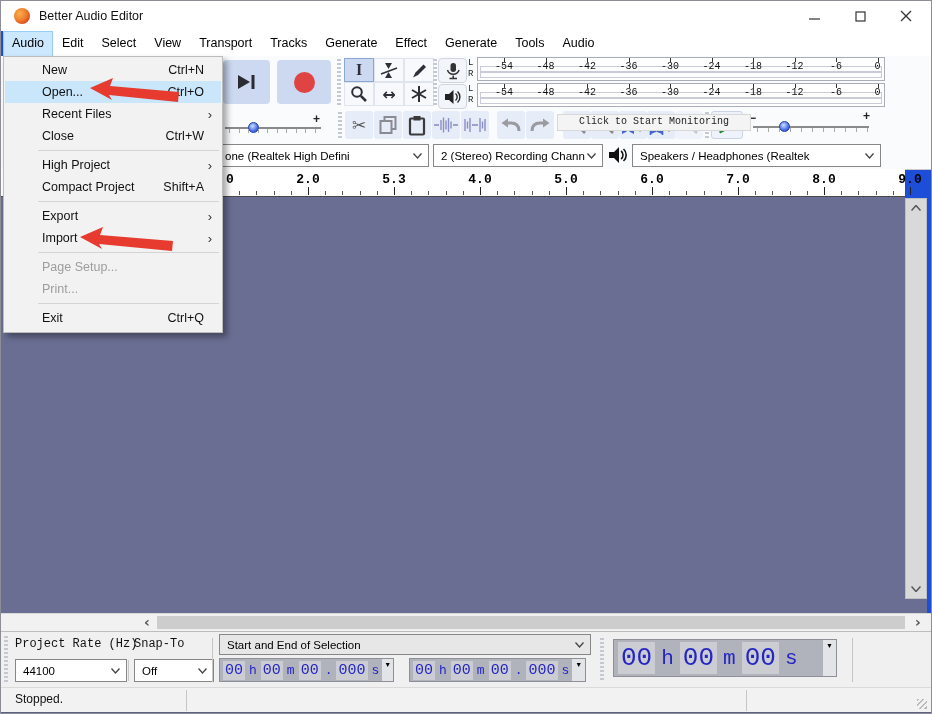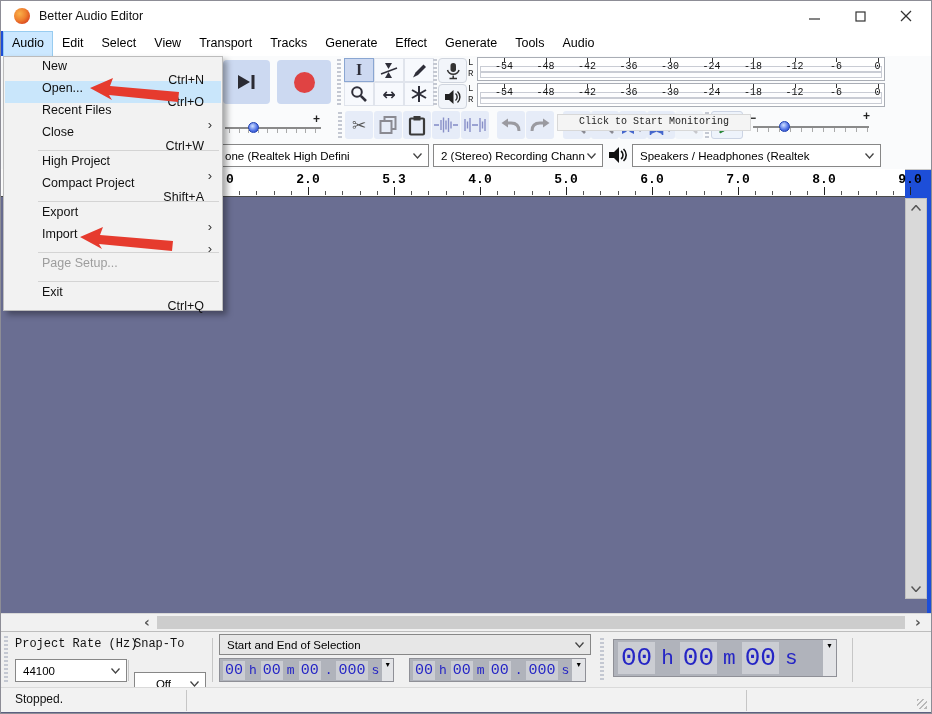--- a/index.html
+++ b/index.html
@@ -64,21 +64,21 @@
   #bigtime .tsep{font:21px "Liberation Mono",monospace;padding:0 4px;}
   
   #statusbar{position:absolute;left:0;top:686px;width:100%;height:25px;background:#f2f2f2;border-top:1px solid #dadada;box-sizing:border-box;}
   #statustext{position:absolute;left:14px;top:4px;font-size:12px;color:#111;}
   #resizegrip{position:absolute;right:4px;bottom:3px;width:10px;height:10px;
     background-image:repeating-linear-gradient(135deg,#b9b9b9 0 1.5px,transparent 1.5px 4px);}
   #bottomedge{position:absolute;left:0;top:711px;width:100%;height:3px;background:#5c6080;}
   
   #filemenu{position:absolute;left:2px;top:55px;width:220px;background:#f2f2f2;border:1px solid #bcbcbc;box-sizing:border-box;
     padding:2px 0 3px 0;box-shadow:4px 4px 6px rgba(0,0,0,.35);z-index:40;font-size:12.5px;color:#111;}
-  .menu-row{height:22px;display:flex;margin:0 1px;flex-direction:column;}
+  .menu-row{height:22px;display:flex;align-items:center;margin:0 1px;}
   .menu-row .mi-label{margin-left:37px;flex:0 0 auto;}
   .menu-row .mi-short{margin-left:auto;margin-right:17px;}
   .menu-row .mi-sub{margin-left:auto;margin-right:9px;font-size:13px;color:#333;}
   .menu-row.hl{background:#c9e6fb;}
   .menu-row.dis{color:#9d9d9d;}
   .menu-sep{border-top:1px solid #d4d4d4;margin:3px 3px 3px 34px;height:0;}
   #arrows{position:absolute;left:0;top:0;width:932px;height:714px;pointer-events:none;z-index:60;}
 </style>
 </head>
 <body>
@@ -488,21 +488,21 @@
     <div class="grip" style="left:3px;top:4px;height:46px;"></div>
     <div class="slabel" style="left:14px;top:5px;">Project Rate (Hz)</div>
     <div class="slabel" style="left:133px;top:5px;">Snap-To</div>
     <div class="combo" style="left:14px;top:27px;width:112px;height:23px;">
       <span>44100</span>
       <svg class="chev" width="9" height="6">
           <polyline points="0.5,0.5 4.5,5 8.5,0.5" fill="none" stroke="#444" stroke-width="1.3"></polyline>
         </svg>
     </div>
     <div class="vdiv" style="left:127px;top:28px;height:21px;"></div>
-    <div class="combo" style="left:133px;top:40px;width:72px;height:23px;justify-content:center;">
+    <div class="combo" style="left:133px;top:27px;width:80px;height:23px;">
       <span>Off</span>
       <svg class="chev" width="9" height="6">
           <polyline points="0.5,0.5 4.5,5 8.5,0.5" fill="none" stroke="#444" stroke-width="1.3"></polyline>
         </svg>
     </div>
     <div class="vdiv" style="left:211px;top:6px;height:44px;"></div>
     <div class="combo gray" style="left:218px;top:2px;width:372px;height:21px;">
       <span>Start and End of Selection</span>
       <svg class="chev" width="9" height="6">
           <polyline points="0.5,0.5 4.5,5 8.5,0.5" fill="none" stroke="#444" stroke-width="1.3"></polyline>
@@ -584,20 +584,23 @@
         <span class="mi-sub">›</span>
       </div>
       <div class="menu-row">
         <span class="mi-label">Import</span>
         <span class="mi-sub">›</span>
       </div>
       <div class="menu-sep"></div>
       <div class="menu-row dis">
         <span class="mi-label">Page Setup...</span>
       </div>
+      <div class="menu-row dis">
+        <span class="mi-label">Print...</span>
+      </div>
       <div class="menu-sep"></div>
       <div class="menu-row">
         <span class="mi-label">Exit</span>
         <span class="mi-short">Ctrl+Q</span>
       </div>
     </div>
 
   <svg id="arrows">
     <polygon points="89,87 112,77 109,85 178,91 177,101 108,94 111,99" fill="#e63b2e"></polygon>
     <polygon points="79,236 102,226 99,234 172,240 171,250 98,243 101,248" fill="#e63b2e"></polygon>

